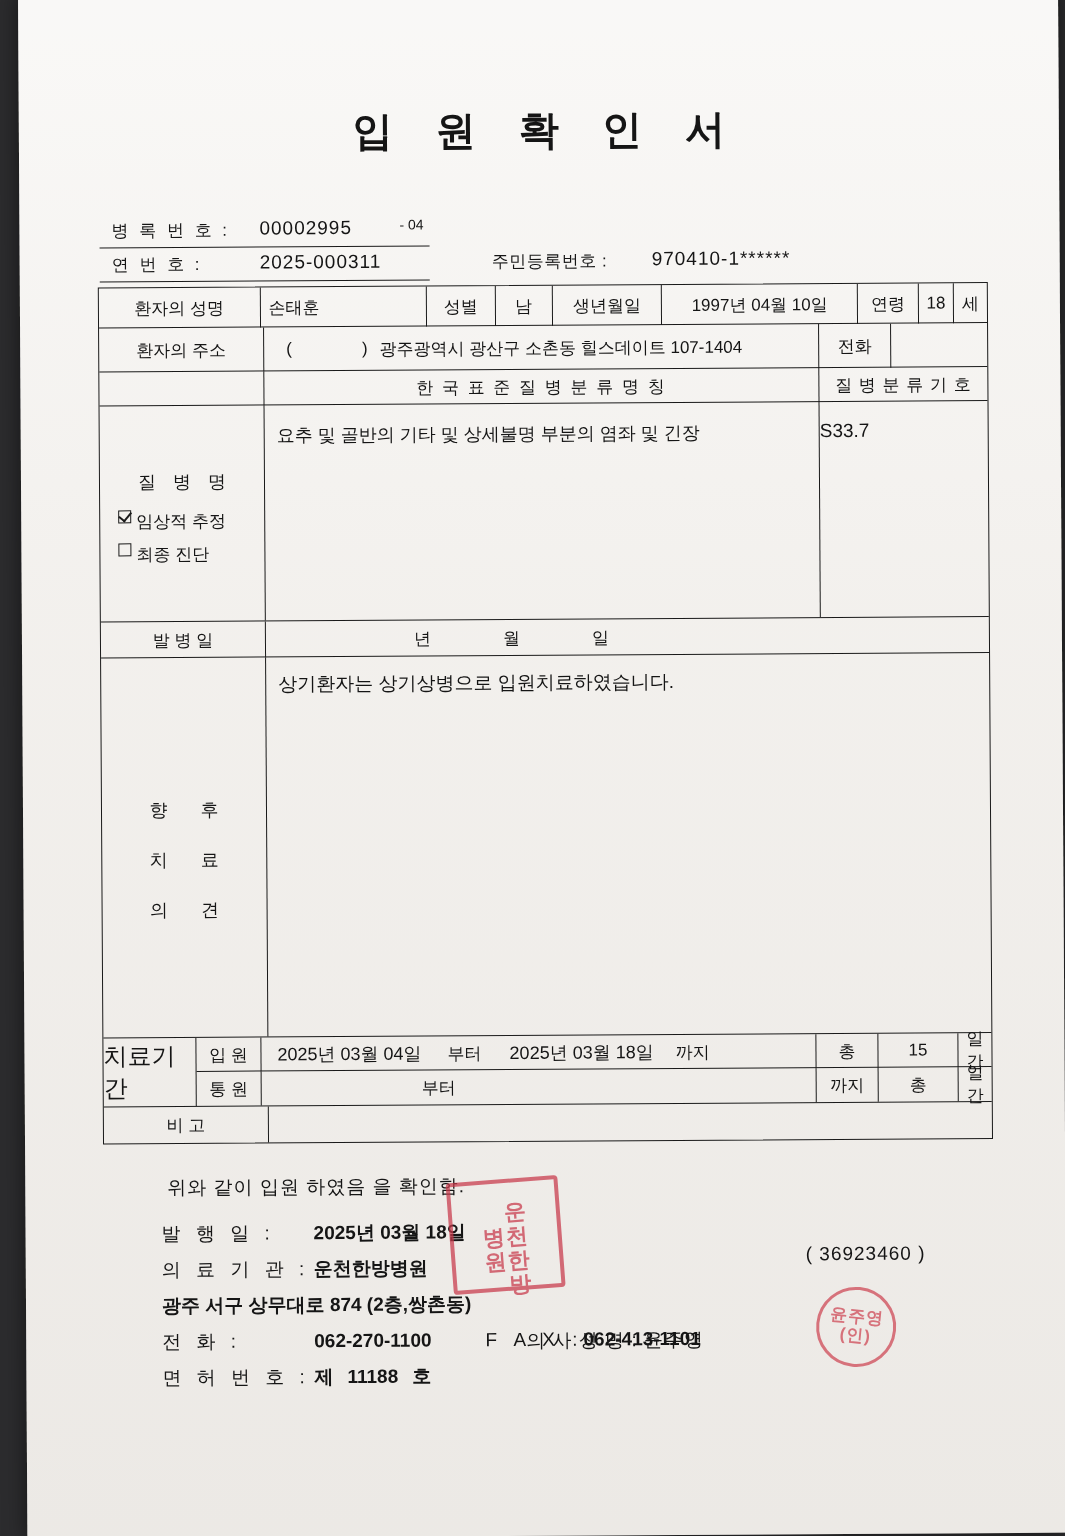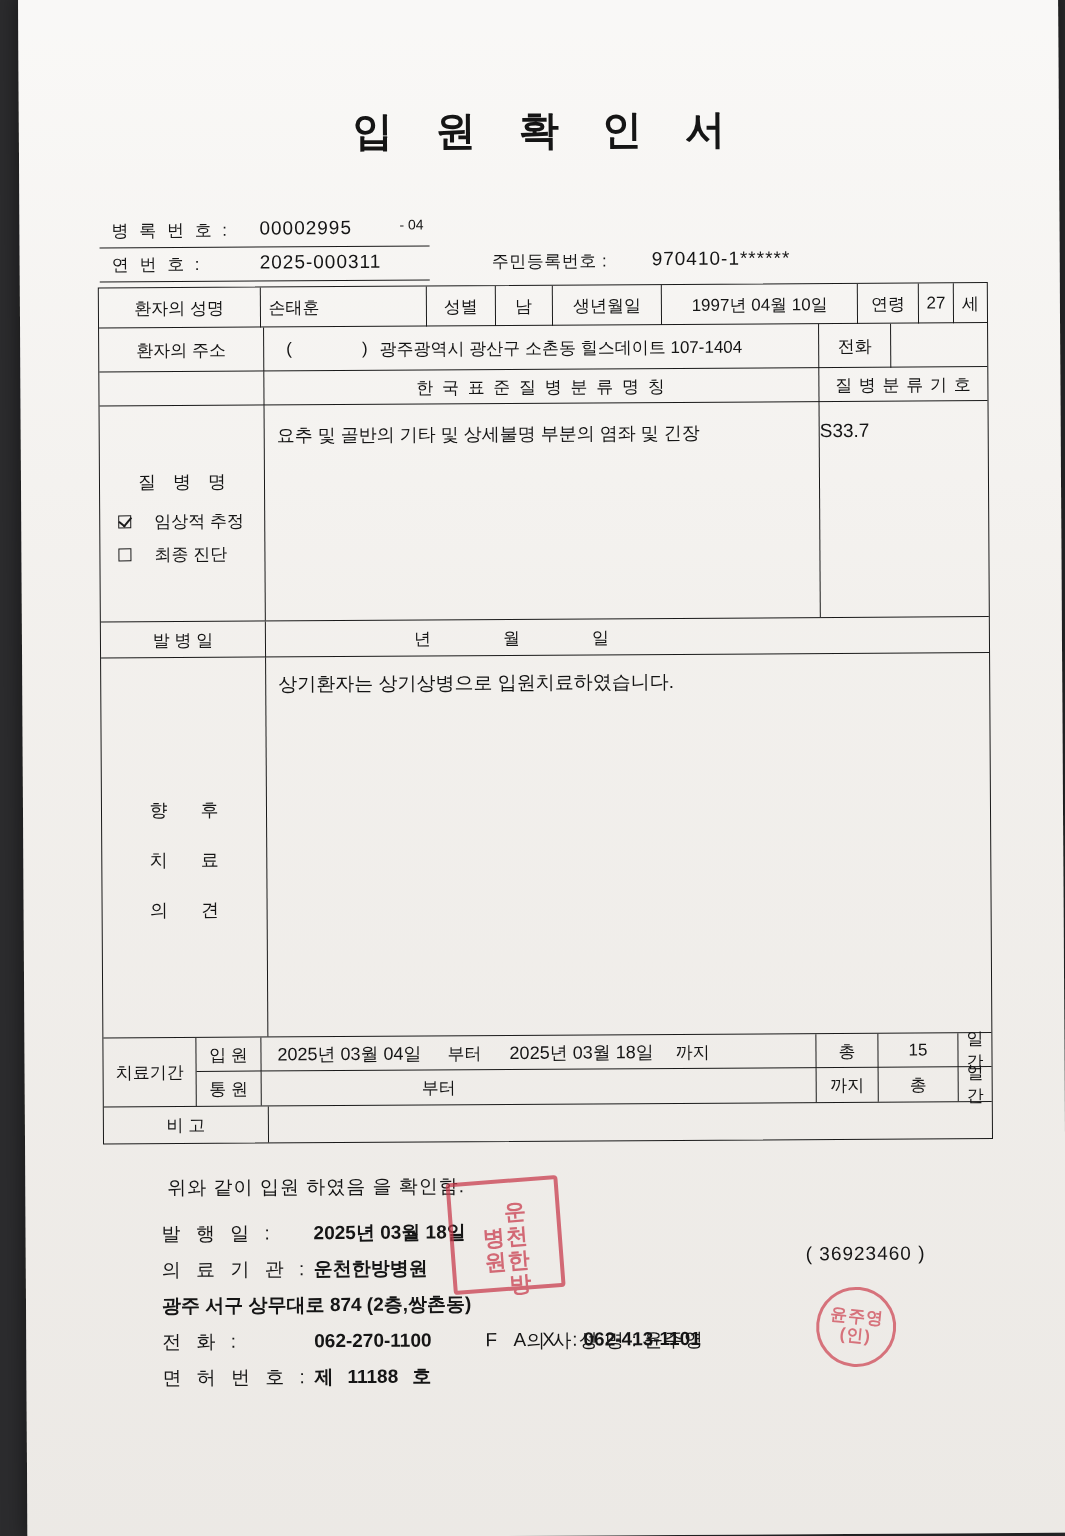--- a/index.html
+++ b/index.html
@@ -151,21 +151,21 @@
   }
   .dz-left .dz-title {
     position: absolute;
     top: 64px; left: 0; right: 0;
     text-align: center;
     font-size: 18px;
     letter-spacing: 6px;
     text-indent: 6px;
   }
   .chk-wrap { position: absolute; top: 104px; left: 18px; font-size: 17px; }
-  .chk-line { display: flex; align-items: center; gap: 23px; margin-bottom: 10px; }
+  .chk-line { display: flex; align-items: flex-start; gap: 5px; margin-bottom: 10px; }
   .box {
     display: inline-block;
     width: 13px; height: 13px;
     border: 1.4px solid #1a1a1a;
     position: relative;
     box-sizing: border-box;
   }
   .box.checked::after {
     content: "";
     position: absolute;
@@ -222,21 +222,21 @@
     left: 12px; top: 14px;
     font-size: 19px;
   }
 
   
   .period { display: flex; border-bottom: 1.6px solid #1a1a1a; box-sizing: border-box; }
   .pd-left {
     width: 100px;
     border-right: 1.6px solid #1a1a1a;
     display: flex; align-items: center; justify-content: center;
-    font-size: 17px;
+    font-size: 24px;
     box-sizing: border-box;
     font-family: Liberation Mono, monospace;
   }
   .pd-rows { flex: 1; }
   .pd-row { display: flex; height: 34px; box-sizing: border-box; }
   .pd-row.first { border-bottom: 1.6px solid #1a1a1a; }
   .pd-row .td { height: 34px; }
 
   .note { display: flex; height: 36px; box-sizing: border-box; }
   .note .td { height: 36px; }
@@ -334,21 +334,21 @@
       <div class="tbl">
 
         <div class="tr r1">
           <div class="td c" style="width:165px">환자의 성명</div>
           <div class="td l val" style="width:170px">손태훈</div>
           <div class="td c" style="width:70px">성별</div>
           <div class="td c val" style="width:58px">남</div>
           <div class="td c" style="width:112px">생년월일</div>
           <div class="td c val" style="width:200px">1997년 04월 10일</div>
           <div class="td c" style="width:62px">연령</div>
-          <div class="td c val" style="width:35px">27</div>
+          <div class="td c val" style="width:35px">18</div>
           <div class="td c" style="flex:1">세</div>
         </div>
 
         <div class="tr r2">
           <div class="td c" style="width:165px">환자의 주소</div>
           <div class="td l" style="width:555px">
             <span style="margin-left:14px">(</span>
             <span style="margin-left:70px">)</span>
             <span style="margin-left:12px;font-size:17px">광주광역시 광산구 소촌동 힐스데이트 107-1404</span>
           </div>

